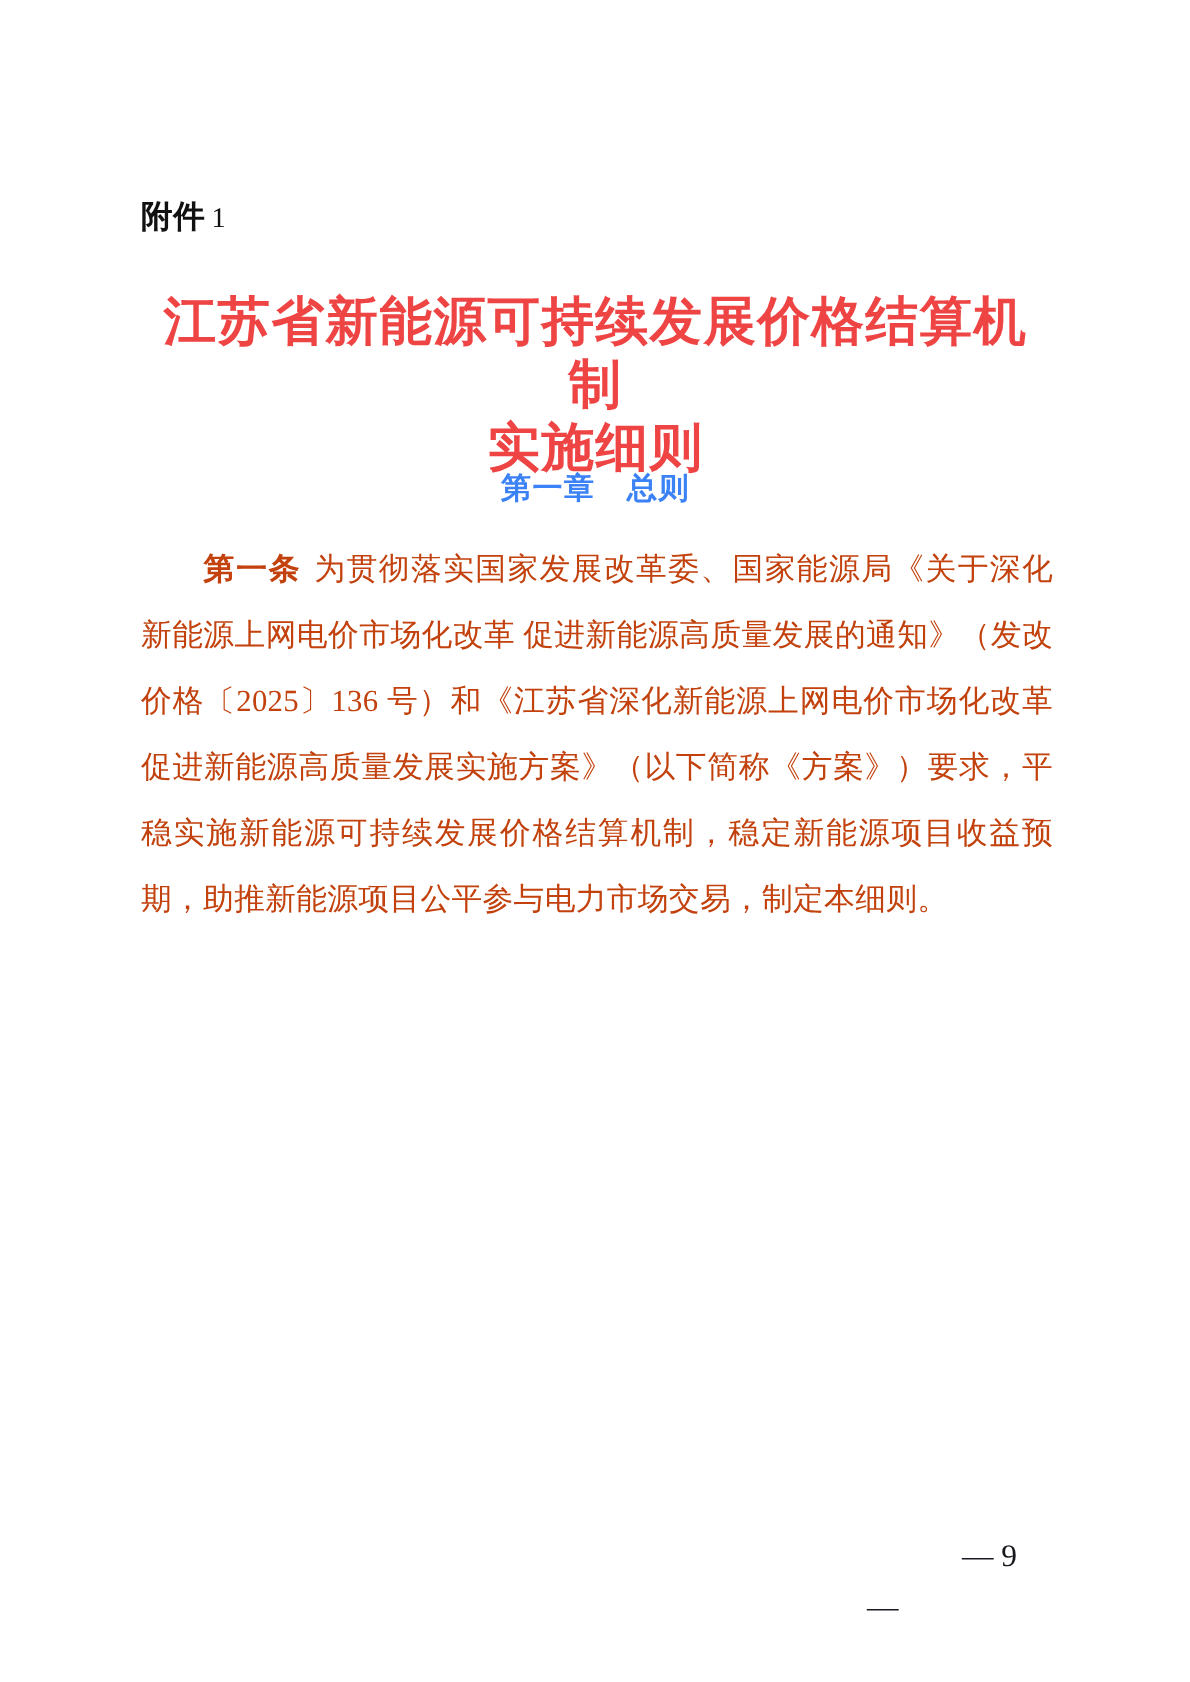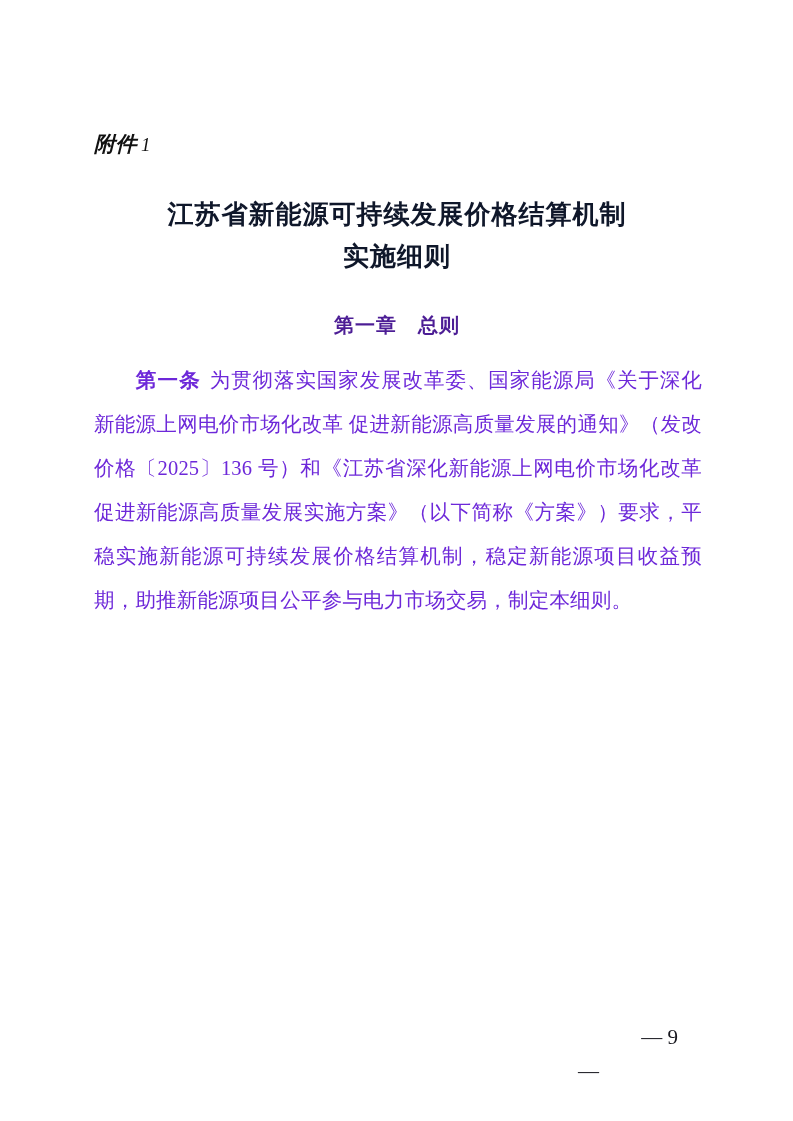--- a/index.html
+++ b/index.html
@@ -26,75 +26,74 @@
   
   .attachment-label {
     position: absolute;
     left: 94px;
     top: 130px;
     font-size: 21px;
     font-weight: 700;
     letter-spacing: 0.5px;
     color: #111111;
     white-space: nowrap;
-    font-style: italic;
   }
   .attachment-label .num {
     font-family: "Liberation Serif", "DejaVu Serif", serif;
     font-weight: 400;
     font-size: 19px;
     padding-left: 4px;
   }
 
   
   .doc-title {
     position: absolute;
     left: 94px;
     top: 194px;
     width: 606px;
     text-align: center;
-    font-size: 26px;
+    font-size: 35px;
     font-weight: 700;
     line-height: 42px;
     letter-spacing: 1px;
-    color: #0f172a;
+    color: #ef4444;
   }
   .doc-title .line2 {
     display: block;
     font-family: Liberation Serif, serif;
   }
 
   
   .chapter-heading {
     position: absolute;
     left: 94px;
     top: 312px;
     width: 606px;
     text-align: center;
     font-size: 20px;
     font-weight: 700;
     letter-spacing: 1px;
-    color: #4c1d95;
+    color: #3b82f6;
   }
 
   
   .body-text {
     position: absolute;
     left: 94px;
     top: 358px;
     width: 608px;
   }
   .article {
     font-size: 20.5px;
     line-height: 44px;
     text-align: justify;
     text-align-last: left;
     text-justify: inter-ideograph;
     letter-spacing: 0.2px;
-    color: #6d28d9;
+    color: #c2410c;
     margin: 0 0 0 0;
     word-break: break-all;
     font-family: Liberation Serif, serif;
   }
   .article + .article {
     margin-top: 0px;
   }
   .article .indent {
     display: inline-block;
     width: 41px;

